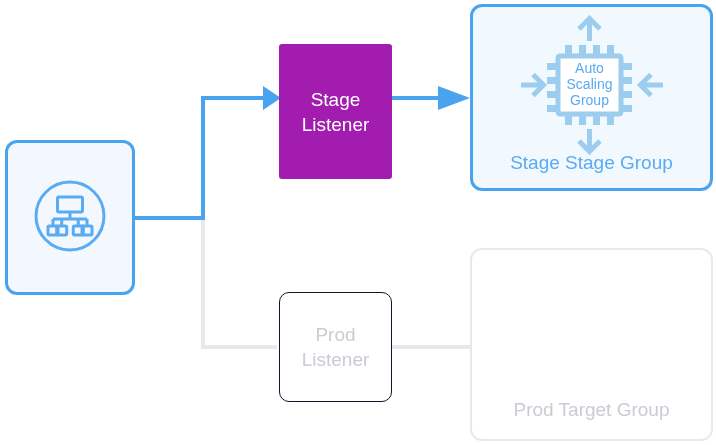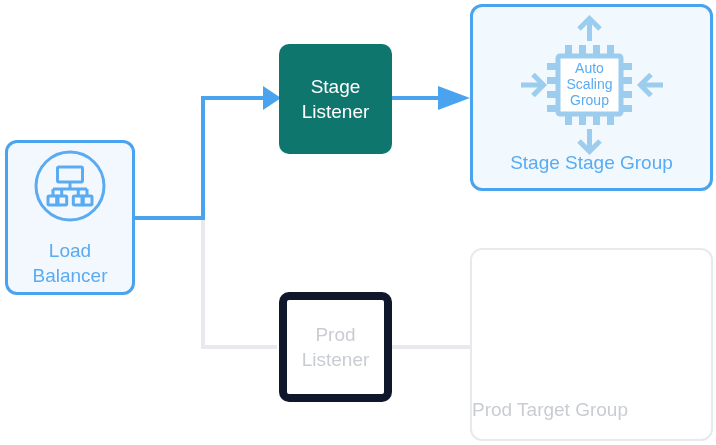--- a/index.html
+++ b/index.html
@@ -51,40 +51,40 @@
     text-align: center;
     margin-top: 9px;
     font-weight: 400;
   }
 
   
   #stage-listener {
     left: 279px;
     top: 44px;
     width: 113px;
-    height: 110px;
-    border-radius: 10px;
-    background: #0f766e;
+    height: 135px;
+    border-radius: 3px;
+    background: #a21caf;
   }
   #stage-listener .node-label {
     color: #ffffff;
     font-size: 19px;
     line-height: 25px;
     text-align: center;
   }
 
   
   #prod-listener {
     left: 279px;
     top: 292px;
     width: 113px;
     height: 110px;
     border-radius: 10px;
     background: #ffffff;
-    border: 8px solid #0f172a;
+    border: 1px solid #0f172a;
   }
   #prod-listener .node-label {
     color: #c9ccd2;
     font-size: 19px;
     line-height: 25px;
     text-align: center;
   }
 
   
   #stage-target-group {
@@ -125,20 +125,21 @@
     height: 193px;
     border: 2px solid #e7e9ec;
     border-radius: 12px;
     background: #ffffff;
     justify-content: flex-end;
   }
   #prod-target-group .tg-label {
     color: #c9ccd2;
     font-size: 19px;
     line-height: 24px;
+    text-align: center;
     position: absolute;
     bottom: 17px;
     left: 0;
     right: 0;
   }
 </style>
 </head>
 <body>
 
 <div id="diagram">
@@ -161,24 +162,20 @@
       <svg width="78" height="78" viewBox="0 0 78 78" xmlns="http://www.w3.org/2000/svg">
         <circle cx="39" cy="39" r="34" fill="none" stroke="#5aabf2" stroke-width="3"></circle>
         <rect x="26.5" y="20" width="25" height="15" rx="1.5" fill="none" stroke="#5aabf2" stroke-width="3"></rect>
         <path d="M 39 35 L 39 42 M 22 42 L 56 42 M 22 42 L 22 49 M 30.7 42 L 30.7 49 M 47.3 42 L 47.3 49 M 56 42 L 56 49" fill="none" stroke="#5aabf2" stroke-width="3"></path>
         <rect x="17" y="49" width="10" height="9" rx="1.2" fill="none" stroke="#5aabf2" stroke-width="3"></rect>
         <rect x="25.7" y="49" width="10" height="9" rx="1.2" fill="none" stroke="#5aabf2" stroke-width="3"></rect>
         <rect x="42.3" y="49" width="10" height="9" rx="1.2" fill="none" stroke="#5aabf2" stroke-width="3"></rect>
         <rect x="51" y="49" width="10" height="9" rx="1.2" fill="none" stroke="#5aabf2" stroke-width="3"></rect>
       </svg>
     </span>
-    <div class="lb-label">
-      <div>Load</div>
-      <div>Balancer</div>
-    </div>
   </div>
 
   <div class="node" id="stage-listener">
     <div class="node-label">
       <div>Stage</div>
       <div>Listener</div>
     </div>
   </div>
 
   <div class="node" id="prod-listener">

